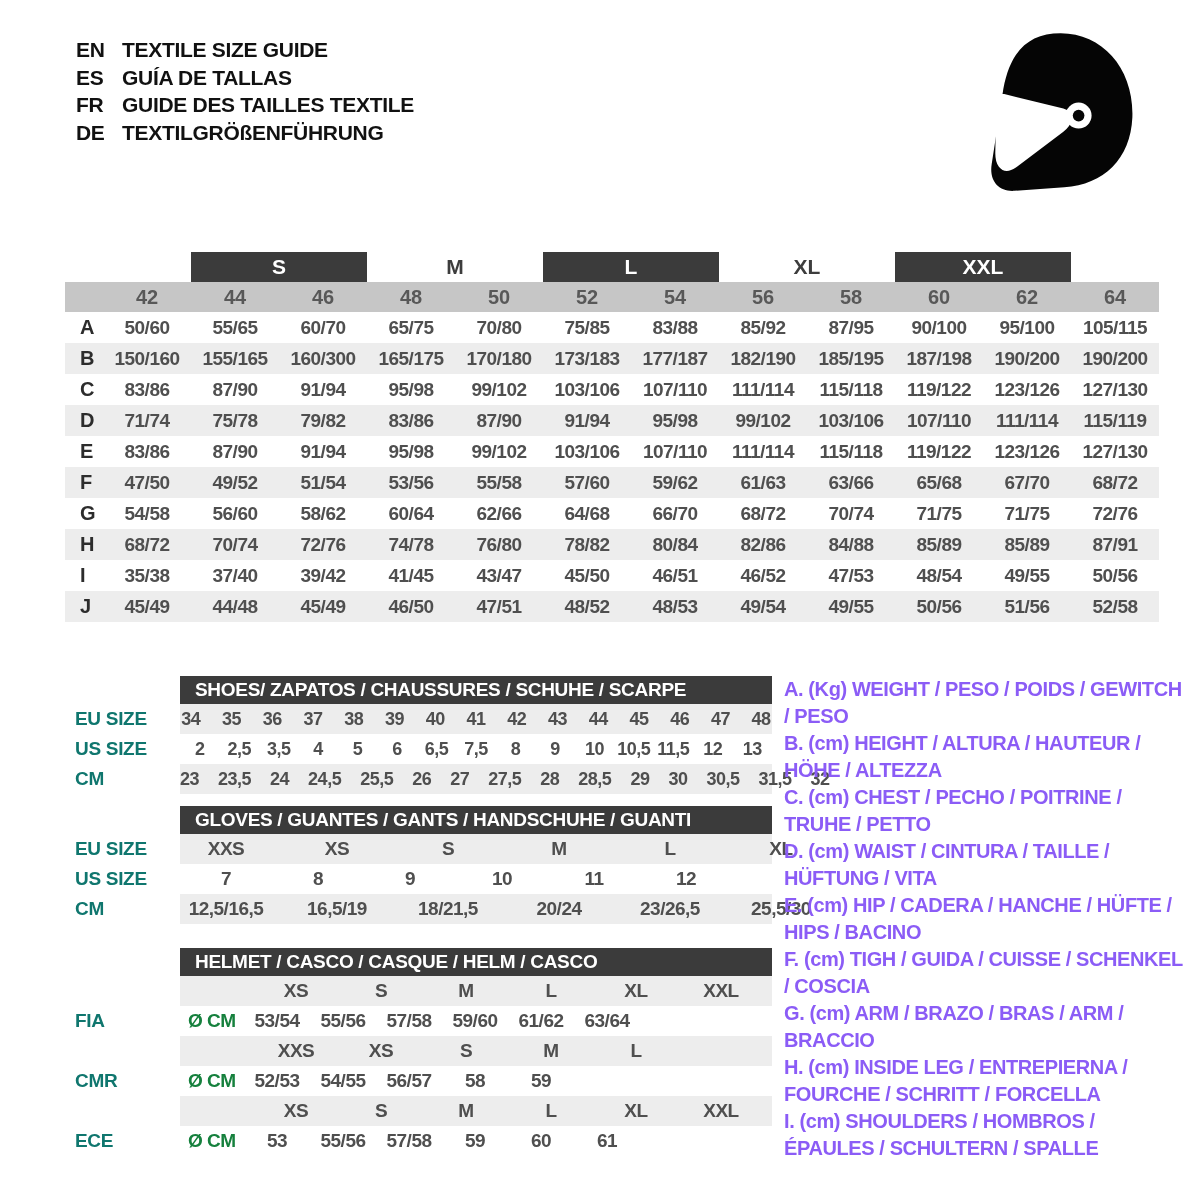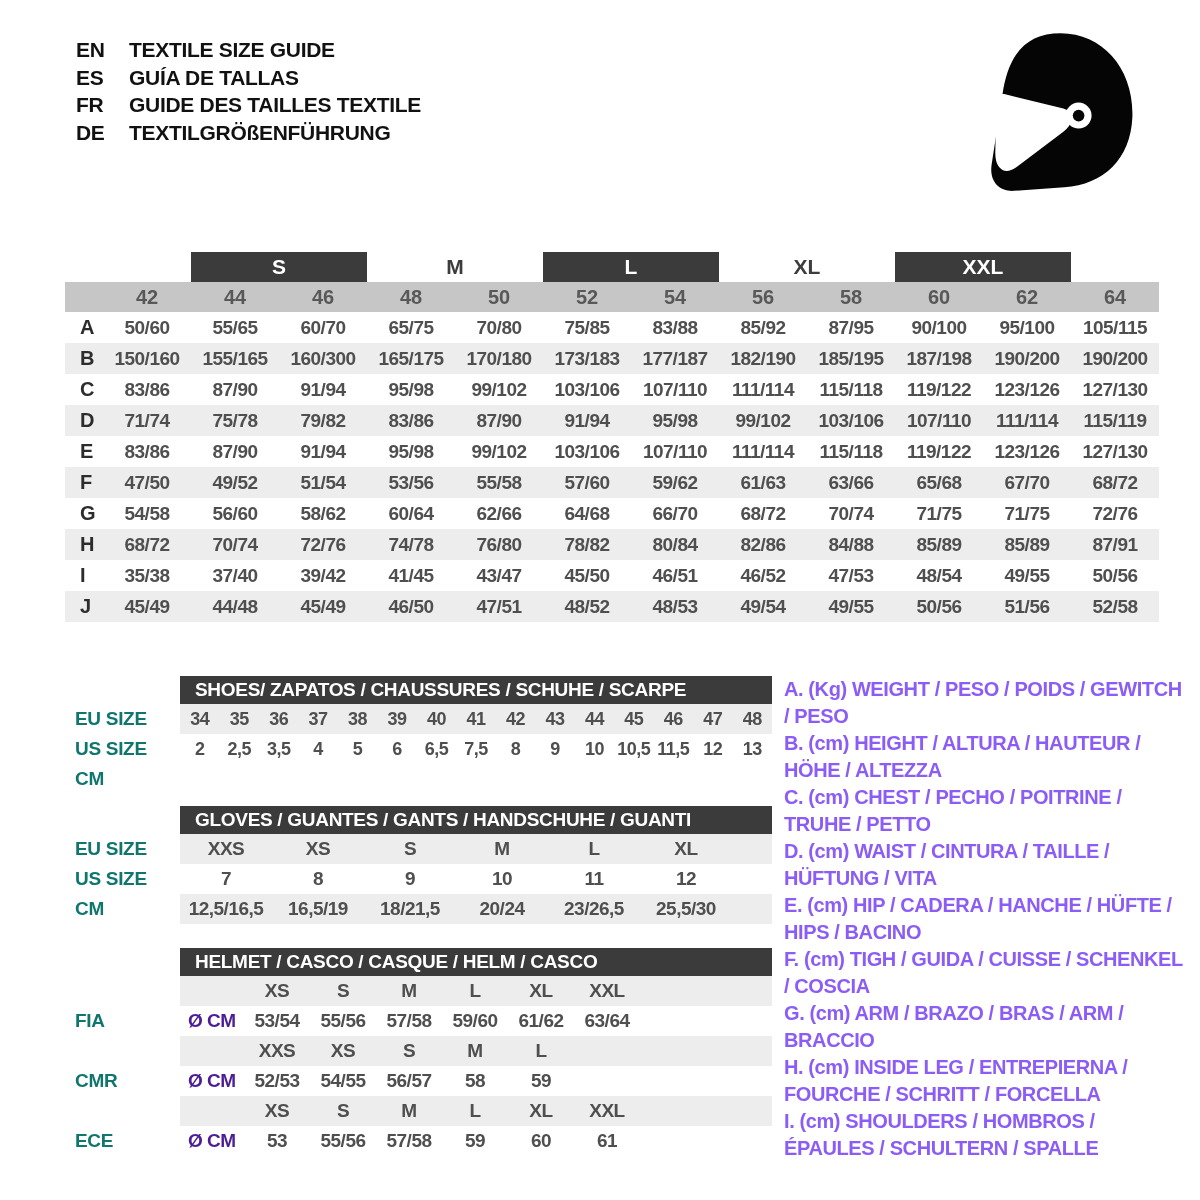--- a/index.html
+++ b/index.html
@@ -14,21 +14,21 @@
   html,body{margin:0;padding:0;}
   body{
     width:1200px;height:1200px;background:#fff;
     font-family:"Liberation Sans","DejaVu Sans",sans-serif;
     font-weight:bold;color:var(--label-text);
   }
   .canvas{position:relative;width:1200px;height:1200px;overflow:hidden;background:#fff;}
 
   
   .lang-block{position:absolute;left:76px;top:36px;}
-  .lang-row{display:grid;grid-template-columns:46px auto;font-size:21px;line-height:27.5px;letter-spacing:-0.3px;gap:7px;}
+  .lang-row{display:grid;grid-template-columns:46px auto;font-size:21px;line-height:27.5px;letter-spacing:-0.3px;}
 
   
   .helmet-icon{position:absolute;left:968px;top:26px;width:180px;height:172px;}
   .helmet-icon svg{width:100%;height:100%;}
 
   
   .apparel{position:absolute;left:65px;top:252px;width:1094px;}
   .cols-apparel{display:grid;grid-template-columns:38px repeat(12,1fr);}
   .band-row{display:grid;grid-template-columns:38px repeat(12,1fr);height:30px;}
   .band-cell{display:flex;align-items:center;justify-content:center;font-size:21px;color:#3d3d3d;}
@@ -43,26 +43,26 @@
   
   .subtable{position:absolute;left:75px;width:1085px;}
   .sub-title{
     margin-left:105px;width:592px;height:28px;background:var(--dark-bar);
     color:var(--title-text);font-size:19px;display:flex;align-items:center;
     padding-left:15px;letter-spacing:-0.3px;white-space:nowrap;
   }
   .sub-row{display:flex;height:30px;}
   .sub-label{width:105px;display:flex;align-items:center;font-size:19px;color:#0f766e;letter-spacing:-0.3px;}
   .sub-values{width:592px;display:grid;}
-  .sub-values.shaded{background:var(--row-alt);}
+  .sub-values.shaded{background:var(--row-alt);gap:19px;}
   .shoes-grid{grid-template-columns:repeat(15,1fr);}
   .shoes-grid .cell{font-size:18px;}
   .gloves-grid{grid-template-columns:repeat(6,92px) 1fr;}
   .helmet-grid{grid-template-columns:64px repeat(6,66px) 1fr;}
-  .helmet-grid .unit{justify-content:flex-start;padding-left:8px;color:#4c1d95;}
+  .helmet-grid .unit{justify-content:flex-start;padding-left:8px;color:#15803d;}
 
   
   .legend{position:absolute;left:784px;top:676px;width:400px;font-size:20px;line-height:27px;letter-spacing:-0.4px;color:#8b5cf6;}
 </style>
 </head>
 <body>
 
 <div class="canvas">
 
   <div class="lang-block">
@@ -312,20 +312,37 @@
             <div class="cell">9</div>
             <div class="cell">10</div>
             <div class="cell">10,5</div>
             <div class="cell">11,5</div>
             <div class="cell">12</div>
             <div class="cell">13</div>
           </div>
         </div>
         <div class="sub-row">
           <div class="sub-label">CM</div>
+          <div class="sub-values shoes-grid shaded">
+            <div class="cell">23</div>
+            <div class="cell">23,5</div>
+            <div class="cell">24</div>
+            <div class="cell">24,5</div>
+            <div class="cell">25,5</div>
+            <div class="cell">26</div>
+            <div class="cell">27</div>
+            <div class="cell">27,5</div>
+            <div class="cell">28</div>
+            <div class="cell">28,5</div>
+            <div class="cell">29</div>
+            <div class="cell">30</div>
+            <div class="cell">30,5</div>
+            <div class="cell">31,5</div>
+            <div class="cell">32</div>
+          </div>
         </div>
       </div>
   </div>
 
   <div class="subtable" style="top:806px">
     <div class="sub-title">GLOVES / GUANTES / GANTS / HANDSCHUHE / GUANTI</div>
     <div>
         <div class="sub-row">
           <div class="sub-label">EU SIZE</div>
           <div class="sub-values gloves-grid shaded">

